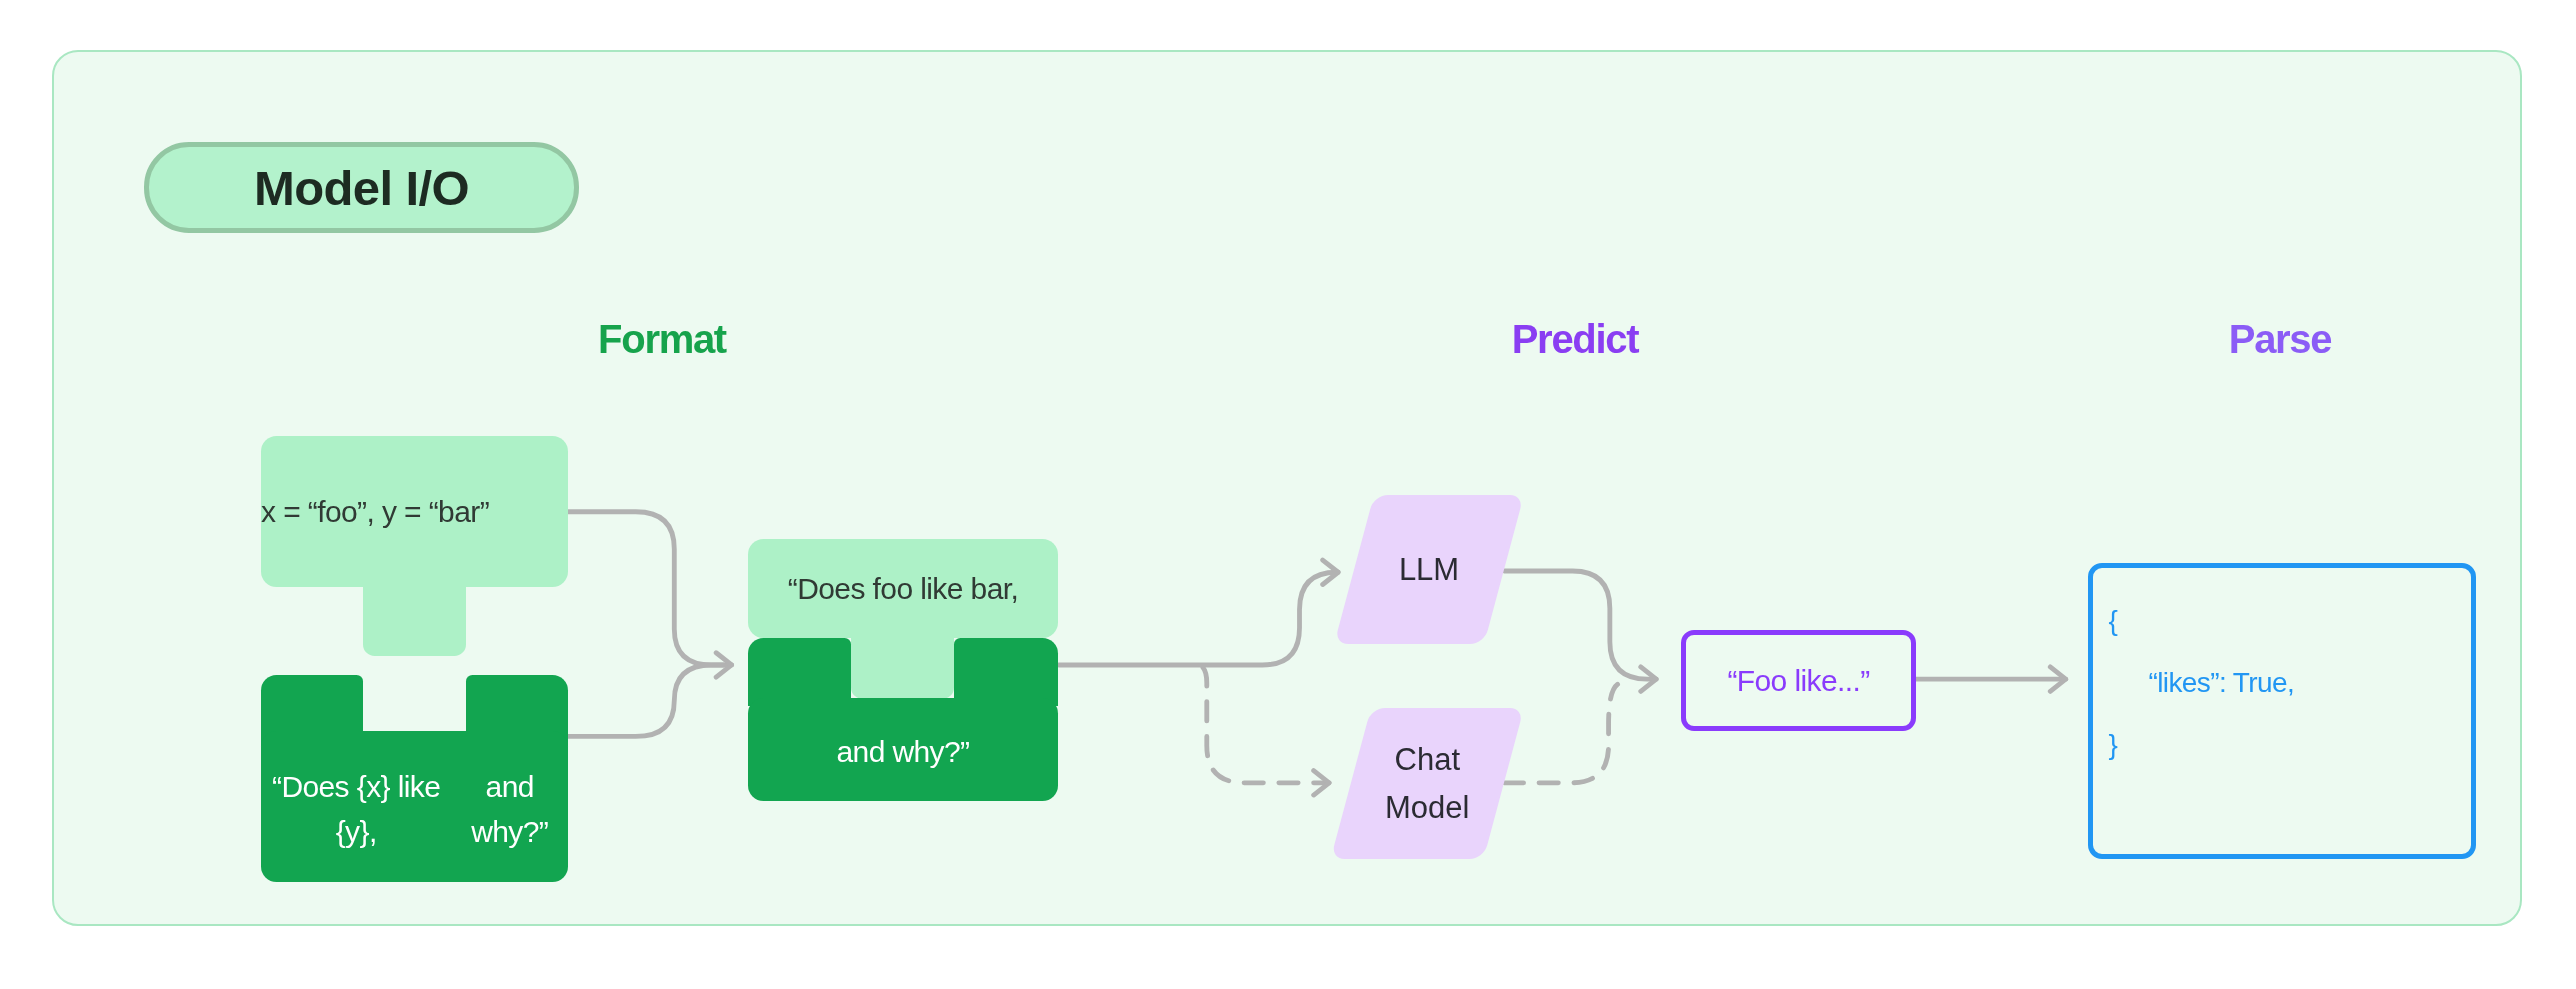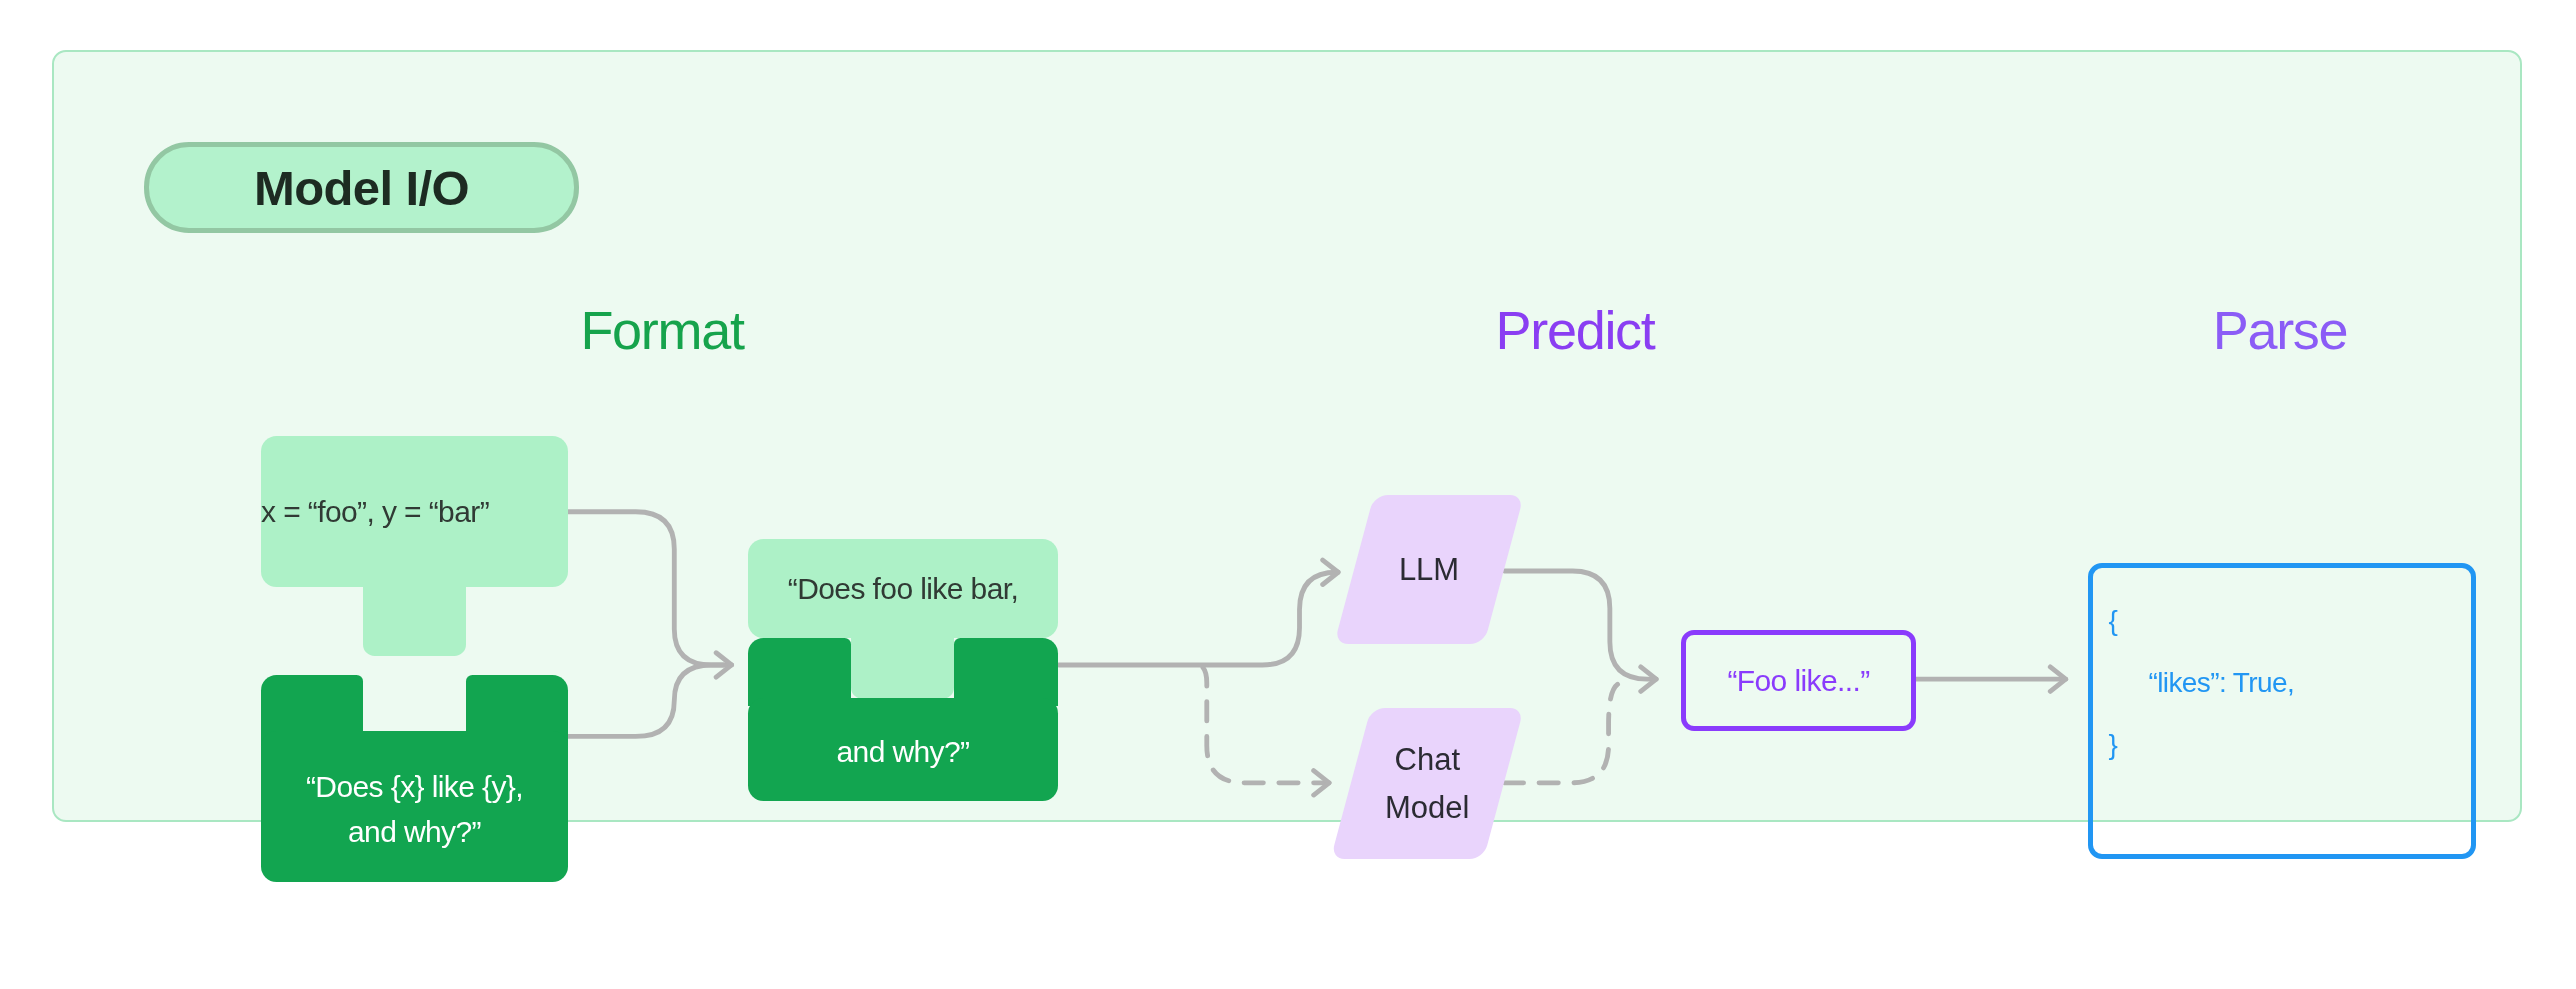--- a/index.html
+++ b/index.html
@@ -1,48 +1,48 @@
 <!DOCTYPE html>
 <html style="font-size:10.3px"><head>
 <meta charset="utf-8">
 <style>
   html,body{margin:0;padding:0;background:#ffffff;}
   body{width:2576px;height:989px;position:relative;overflow:hidden;
        font-family:"Liberation Sans", sans-serif;}
   .abs{position:absolute;}
 
   
-  .container{left:52px;top:50px;width:2470px;height:772px;
-    background:#edfaf1;border:2.6px solid #a9e7c2;border-radius:14px;box-sizing:border-box;}
+  .container{left:52px;top:50px;width:2470px;height:876px;
+    background:#edfaf1;border:2.6px solid #a9e7c2;border-radius:26px;box-sizing:border-box;}
 
   
   .badge{left:90px;top:90px;width:435px;height:91px;background:#b3f2cc;
     border:5.2px solid #93c7a3;border-radius:45px;box-sizing:border-box;
     display:flex;align-items:center;justify-content:center;
     font-size:49px;font-weight:bold;color:#1d2b22;letter-spacing:-0.6px;}
 
   
-  .hdr{top:247px;transform:translateX(-50%);font-size:54px;font-weight:normal;
+  .hdr{top:265px;transform:translateX(-50%);font-size:40px;font-weight:bold;
     letter-spacing:-1.3px;white-space:nowrap;}
   .hdr-format{left:608px;color:#16a34c;}
   .hdr-predict{left:1521px;color:#8a3ef2;}
   .hdr-parse{left:2226px;color:#8b5cf6;}
 
   
   .lg{background:#adf1c7;}
   .dg{background:#12a550;}
   .pa-main{left:207px;top:384px;width:307px;height:151px;border-radius:15.5px;}
   .pa-tab{left:309px;top:502px;width:103px;height:102px;border-radius:0 0 11.6px 11.6px;}
   .pa-label{left:207px;top:384px;width:307px;height:151px;display:flex;align-items:center;
     justify-content:flex-start;font-size:30px;color:#303a34;letter-spacing:-0.6px;}
 
   .pb-shoulder-l{left:207px;top:623px;width:102px;height:71px;border-radius:15.5px 6.4px 0 0;}
   .pb-shoulder-r{left:412px;top:623px;width:102px;height:71px;border-radius:6.4px 15.5px 0 0;}
   .pb-main{left:207px;top:679px;width:307px;height:151px;border-radius:15.5px;}
-  .pb-label{left:207px;top:692px;width:307px;height:129px;display:flex;flex-direction:column;
+  .pb-label{left:207px;top:692px;width:307px;height:129px;display:flex;
     align-items:center;justify-content:center;font-size:30px;line-height:45px;color:#ffffff;
     letter-spacing:-0.6px;text-align:center;}
 
   .mid-light{left:694px;top:487px;width:310px;height:99px;border-radius:15.5px;}
   .mid-tab{left:797px;top:560px;width:103px;height:87px;border-radius:0 0 11.6px 11.6px;}
   .mid-sh-l{left:694px;top:586px;width:103px;height:68px;border-radius:15.5px 6.4px 0 0;}
   .mid-sh-r{left:900px;top:586px;width:104px;height:68px;border-radius:6.4px 15.5px 0 0;}
   .mid-dark{left:694px;top:646px;width:310px;height:103px;border-radius:15.5px;}
   .mid-label1{left:694px;top:487px;width:310px;height:99px;display:flex;align-items:center;
     justify-content:center;font-size:30px;color:#303a34;letter-spacing:-0.6px;}

